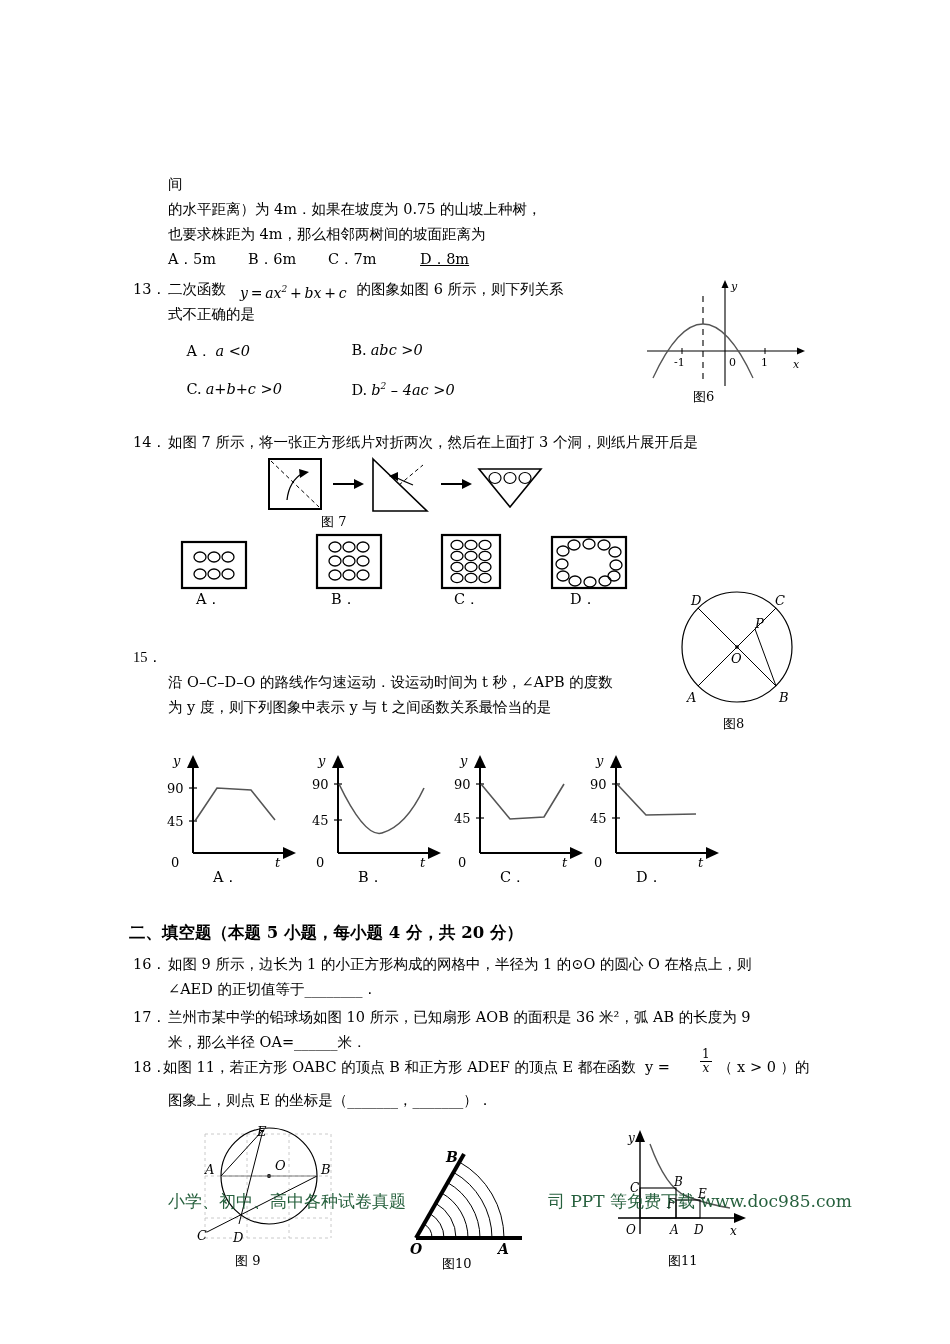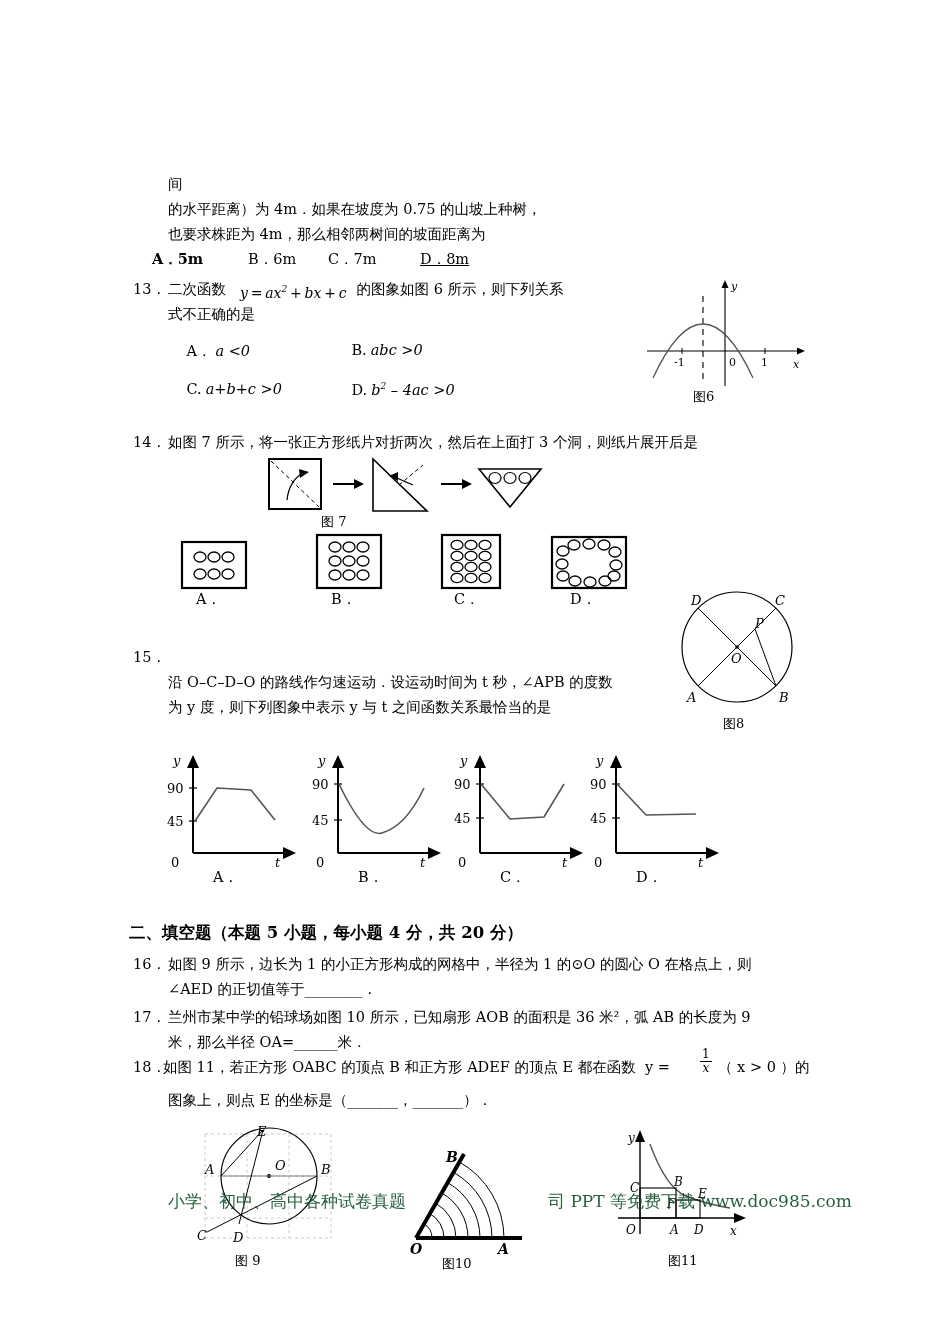--- a/index.html
+++ b/index.html
@@ -29,21 +29,21 @@
 </style>
 </head>
 <body>
 
 <div class="page">
 
   <div class="abs txt cn" style="left:168px;top:172px;">间</div>
   <div class="abs txt cn" style="left:168px;top:197px;">的水平距离）为 4m．如果在坡度为 0.75 的山坡上种树，</div>
   <div class="abs txt cn" style="left:168px;top:222px;text-align:center;">也要求株距为 4m，那么相邻两树间的坡面距离为</div>
 
-  <div class="abs opt" style="left:152px;top:250px;font-weight:bold;">A．5m</div>
+  <div class="abs opt" style="left:168px;top:250px;">A．5m</div>
   <div class="abs opt" style="left:248px;top:250px;">B．6m</div>
   <div class="abs opt" style="left:328px;top:250px;">C．7m</div>
   <div class="abs opt" style="left:420px;top:250px;text-decoration:underline;">D．8m</div>
 
   <div class="abs txt" style="left:133px;top:277px;">13．</div>
   <div class="abs txt cn" style="left:168px;top:277px;">二次函数 </div>
   <div class="abs txt it" style="left:240px;top:277px;font-size:14px;">y = ax<span class="sup">2</span> + bx + c</div>
   <div class="abs txt cn" style="left:352px;top:277px;"> 的图象如图 6 所示，则下列关系</div>
   <div class="abs txt cn" style="left:168px;top:302px;">式不正确的是</div>
 
@@ -174,21 +174,21 @@
       <ellipse cx="66" cy="30" rx="6" ry="5" fill="none" stroke="#000" stroke-width="1.3"></ellipse>
       <ellipse cx="13" cy="41" rx="6" ry="5" fill="none" stroke="#000" stroke-width="1.3"></ellipse>
       <ellipse cx="64" cy="41" rx="6" ry="5" fill="none" stroke="#000" stroke-width="1.3"></ellipse>
       <ellipse cx="25" cy="46" rx="6" ry="5" fill="none" stroke="#000" stroke-width="1.3"></ellipse>
       <ellipse cx="40" cy="47" rx="6" ry="5" fill="none" stroke="#000" stroke-width="1.3"></ellipse>
       <ellipse cx="55" cy="46" rx="6" ry="5" fill="none" stroke="#000" stroke-width="1.3"></ellipse>
     </svg>
     <div class="opt" style="position:absolute;left:20px;top:55px;">D．</div>
   </div>
 
-  <div class="abs txt" style="left:133px;top:645px;">15．</div>
+  <div class="abs txt" style="left:133px;top:645px;font-family:Liberation Serif, serif;">15．</div>
   <div class="abs txt cn" style="left:168px;top:670px;">沿 O–C–D–O 的路线作匀速运动．设运动时间为 t 秒，∠APB 的度数</div>
   <div class="abs txt cn" style="left:168px;top:695px;">为 y 度，则下列图象中表示 y 与 t 之间函数关系最恰当的是</div>
 
   <div class="abs" style="left:675px;top:585px;">
     <svg width="150" height="135" viewBox="0 0 150 135">
       <circle cx="62" cy="62" r="55" fill="none" stroke="#000" stroke-width="1.2"></circle>
 
       <line x1="23" y1="101" x2="101" y2="23" stroke="#000" stroke-width="1"></line>
       <line x1="23" y1="23" x2="101" y2="101" stroke="#000" stroke-width="1"></line>
 

